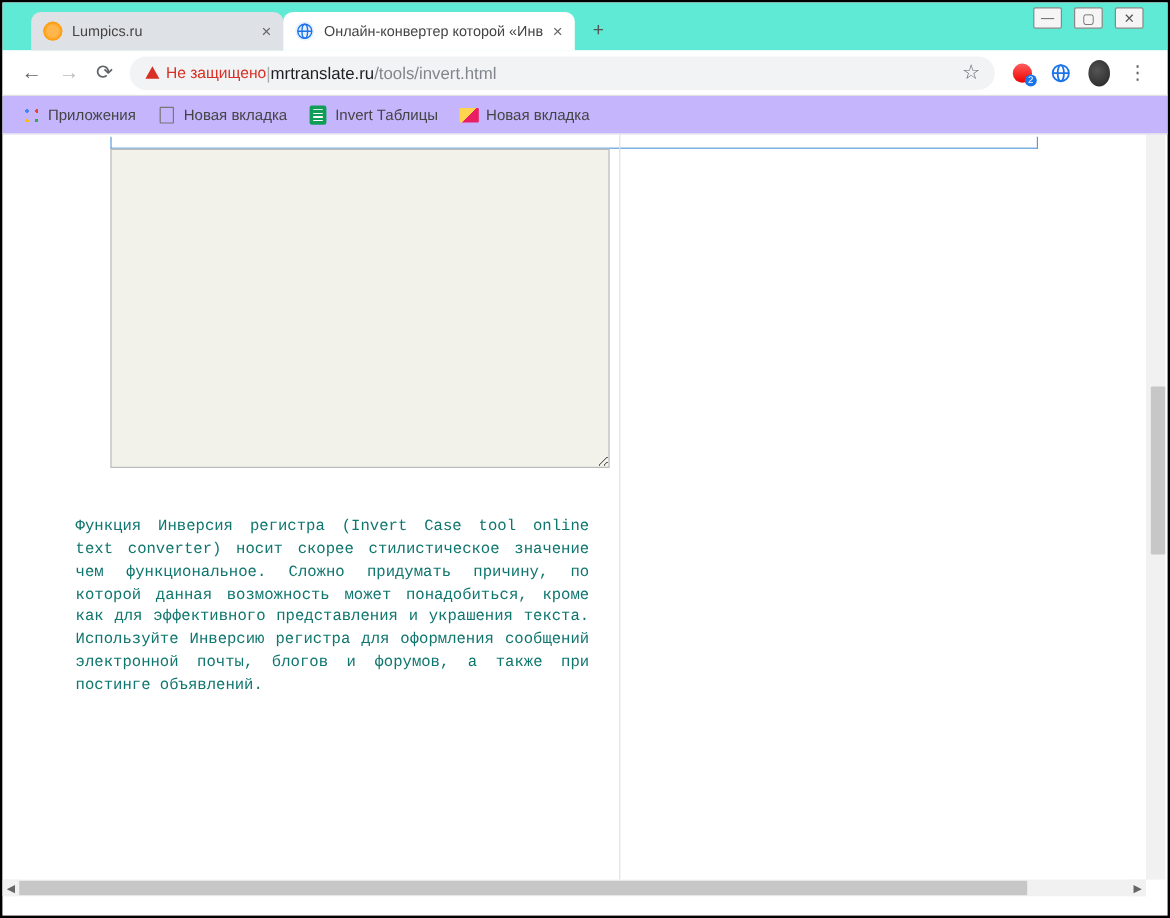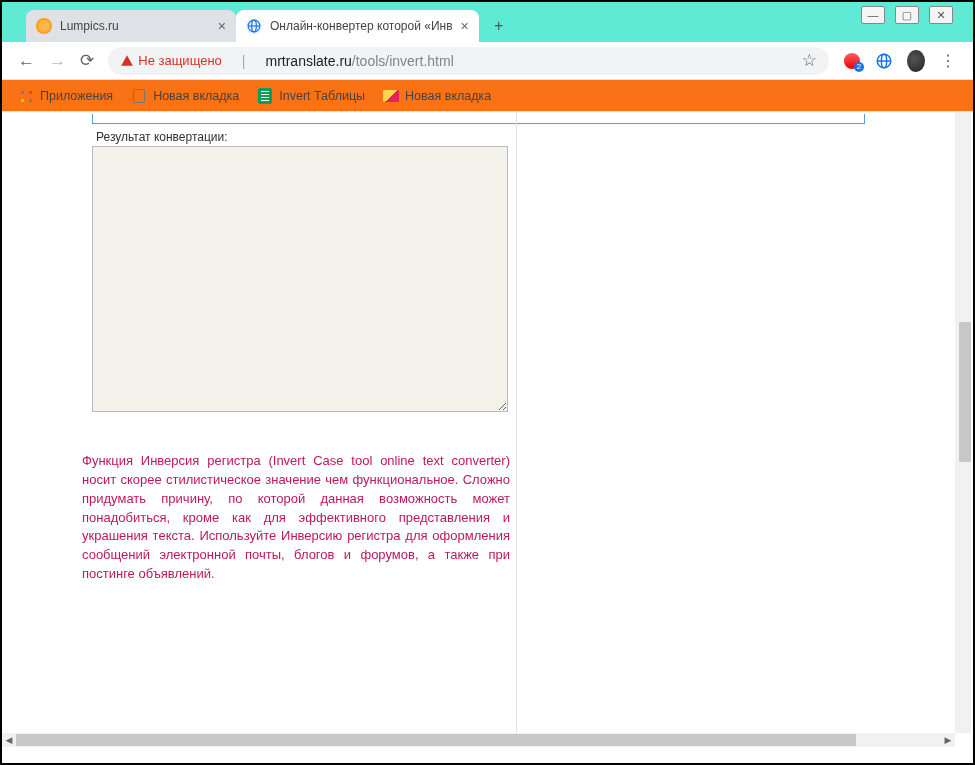--- a/index.html
+++ b/index.html
@@ -88,21 +88,21 @@
 .nav-icon.disabled { color: #bbb; cursor: default; }
 .addr-input-wrap {
   flex: 1;
   height: 28px;
   background: #f1f3f4;
   border-radius: 14px;
   display: flex;
   align-items: center;
   padding: 0 12px;
   font-size: 14px;
-  gap: 20px;
+  gap: 0;
   text-align: center;
 }
 .not-secure {
   color: #d93025;
   display: flex; align-items: center; gap: 4px;
   font-size: 13px;
 }
 .addr-sep { color: #aaa; }
 .addr-url { color: #202124; }
 .addr-url .dim { color: #80868b; }
@@ -130,21 +130,21 @@
 }
 .globe-ext { color: #1a73e8; font-size: 16px; }
 .avatar {
   width: 22px; height: 22px;
   border-radius: 50%;
   background: radial-gradient(circle at 40% 40%, #555, #222);
 }
 .menu-dots { color: #5f6368; font-size: 16px; }
 .bookmarks-bar {
   height: 32px;
-  background: #f97316;
+  background: #c4b5fd;
   border-bottom: 1px solid #e8e8e8;
   display: flex;
   align-items: center;
   padding: 0 16px;
   gap: 18px;
   font-size: 12.5px;
   color: #444;
 }
 .bm-item { display: flex; align-items: center; gap: 6px; cursor: pointer; }
 .bm-icon { width: 16px; height: 16px; display: flex; align-items: center; justify-content: center; }
@@ -264,25 +264,25 @@
   width: 416px;
   height: 266px;
   background: #f2f2ea;
   border: 1px solid #bbb;
   resize: both;
   font-family: Arial;
   font-size: 13px;
   padding: 4px;
 }
 .description {
-  margin: 40px 90px 0 80px;
+  margin: 40px 90px 0 61px;
   width: 428px;
   font-size: 13px;
-  font-family: Liberation Sans, sans-serif;
-  color: #be185d;
+  font-family: Liberation Mono, monospace;
+  color: #0f766e;
   line-height: 1.45;
   text-align: justify;
 }
 </style>
 </head>
 <body>
 
 <div class="window-chrome">
   <div class="win-btn">—</div>
   <div class="win-btn">▢</div>
@@ -368,21 +368,20 @@
         <div class="photo-icon"></div>
       </div>
     <span>Новая вкладка</span>
   </div>
 </div>
 
 <div class="content-area">
   <div class="page-scroll">
     <div class="page-inner">
       <div class="input-top"></div>
-      <div class="result-label">Результат конвертации:</div>
       <textarea class="result-textarea" style=""></textarea>
       <div class="description">Функция Инверсия регистра (Invert Case tool online text converter) носит скорее стилистическое значение чем функциональное. Сложно придумать причину, по которой данная возможность может понадобиться, кроме как для эффективного представления и украшения текста. Используйте Инверсию регистра для оформления сообщений электронной почты, блогов и форумов, а также при постинге объявлений.</div>
     </div>
   </div>
   <div class="vertical-divider"></div>
   <div class="vscroll-track"></div>
   <div class="vscroll-thumb"></div>
   <div class="hscroll-track"></div>
   <div class="scroll-arrow sa-left">◀</div>
   <div class="hscroll-thumb"></div>

